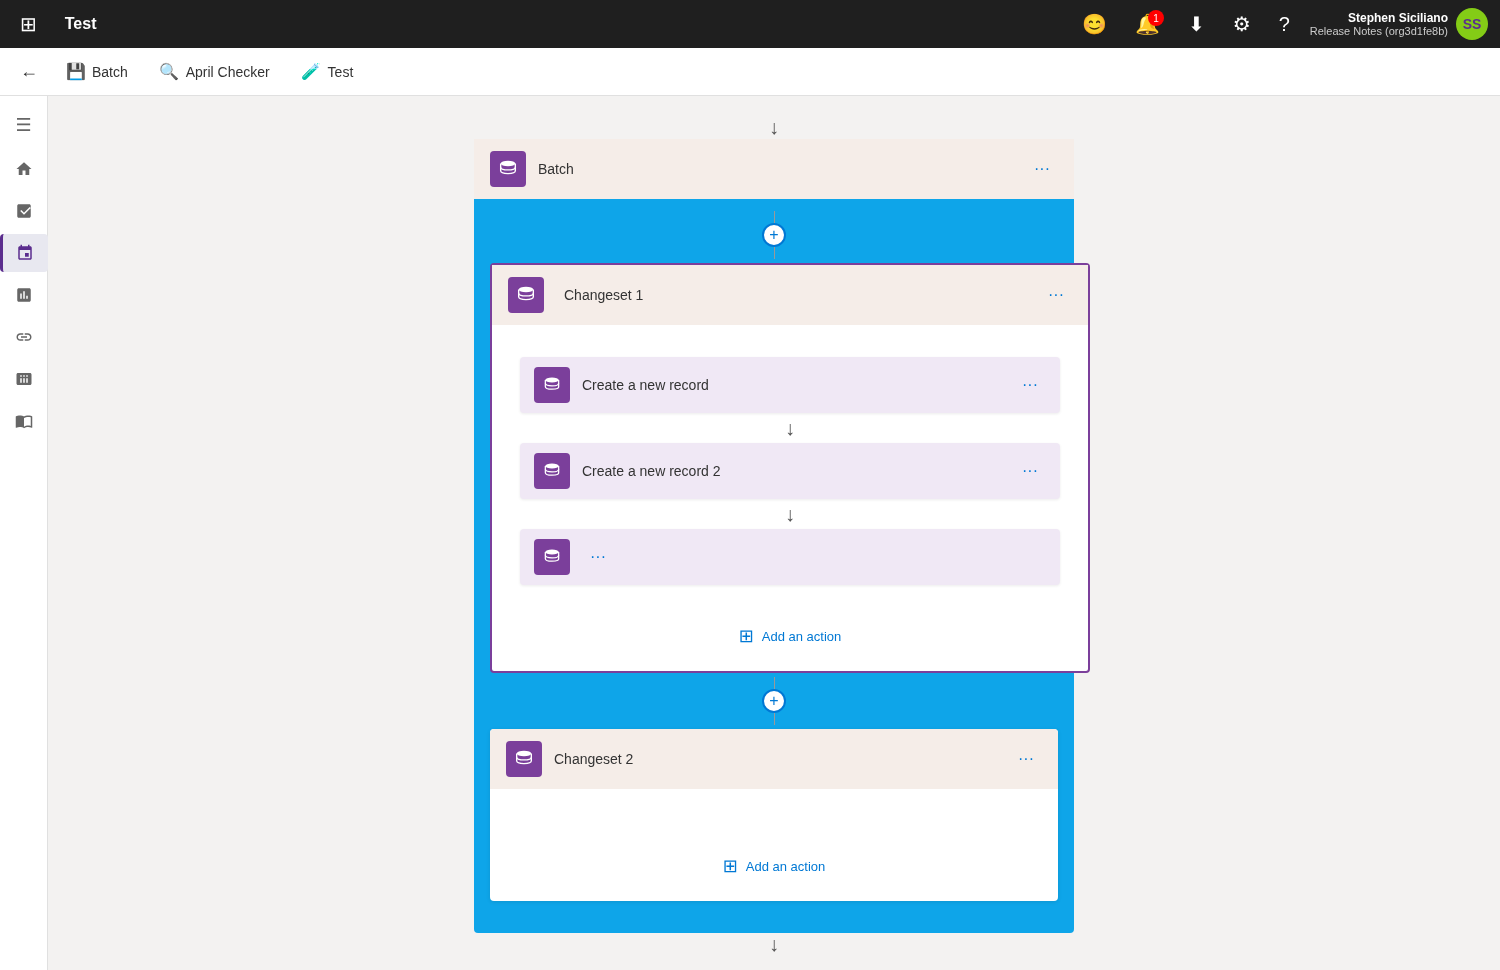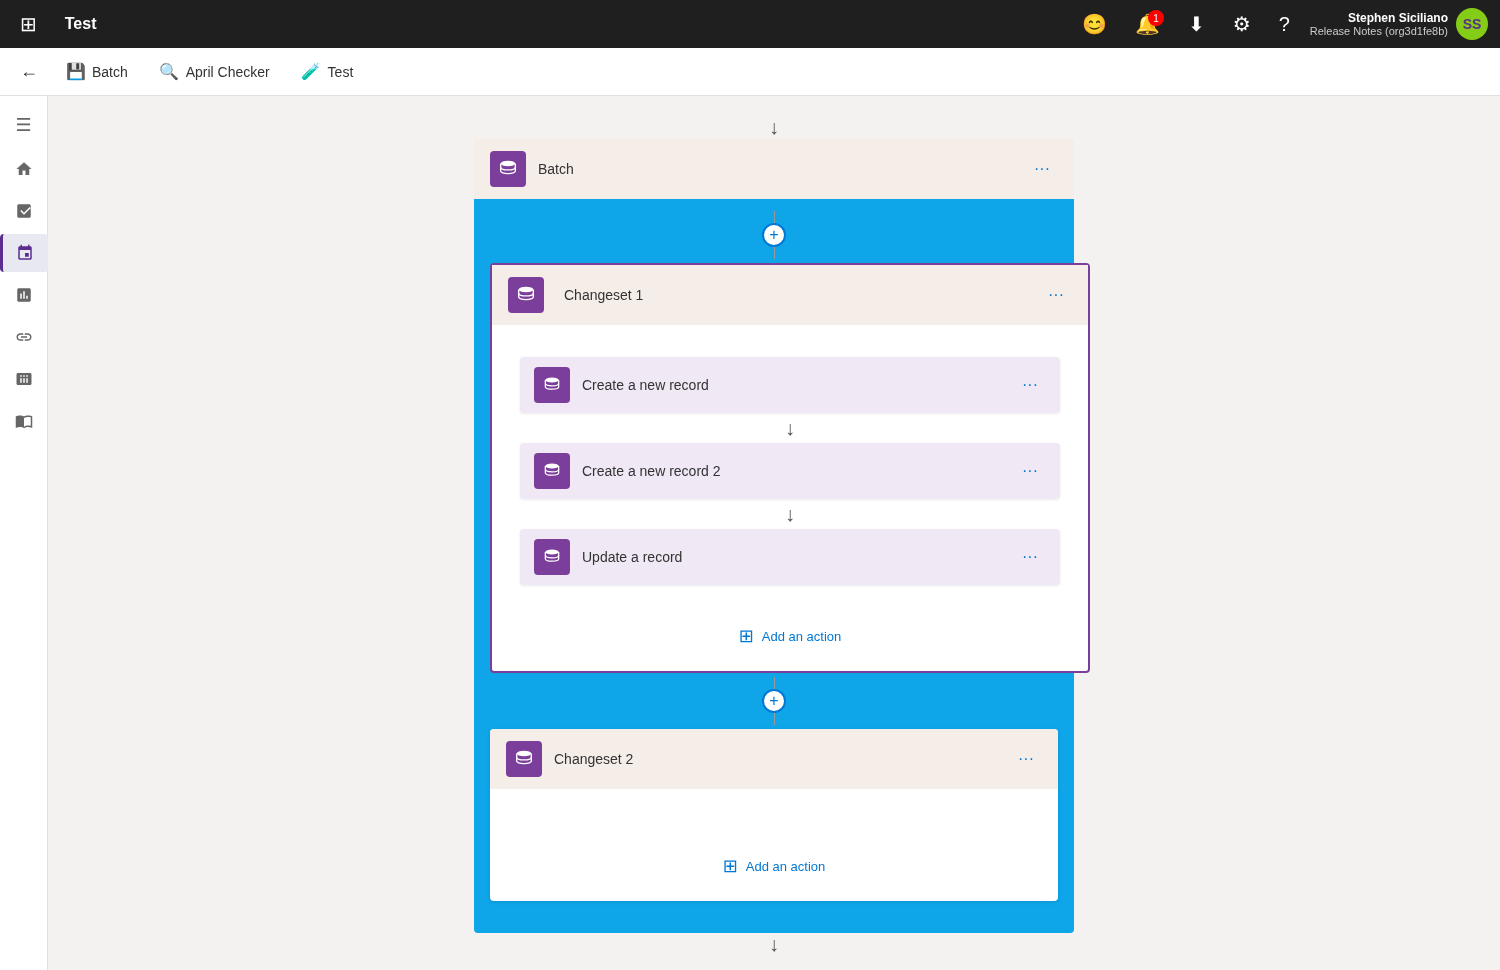--- a/index.html
+++ b/index.html
@@ -272,21 +272,20 @@
             </div>
 
             <div class="action-block">
               <div class="flow-block-icon">
                 <svg width="20" height="20" viewBox="0 0 24 24" fill="white">
                   <ellipse cx="12" cy="6" rx="8" ry="3"></ellipse>
                   <path d="M4 6v4c0 1.66 3.58 3 8 3s8-1.34 8-3V6" fill="none" stroke="white" stroke-width="1.5"></path>
                   <path d="M4 10v4c0 1.66 3.58 3 8 3s8-1.34 8-3v-4" fill="none" stroke="white" stroke-width="1.5"></path>
                 </svg>
               </div>
-              <span class="action-title">Update a record</span>
               <button class="three-dots">···</button>
             </div>
 
             <div style="height:20px;"></div>
 
             <button class="add-action-btn">
               <span style="font-size:18px; color:#0078d4;">⊞</span>
               <span>Add an action</span>
             </button>
           </div>

